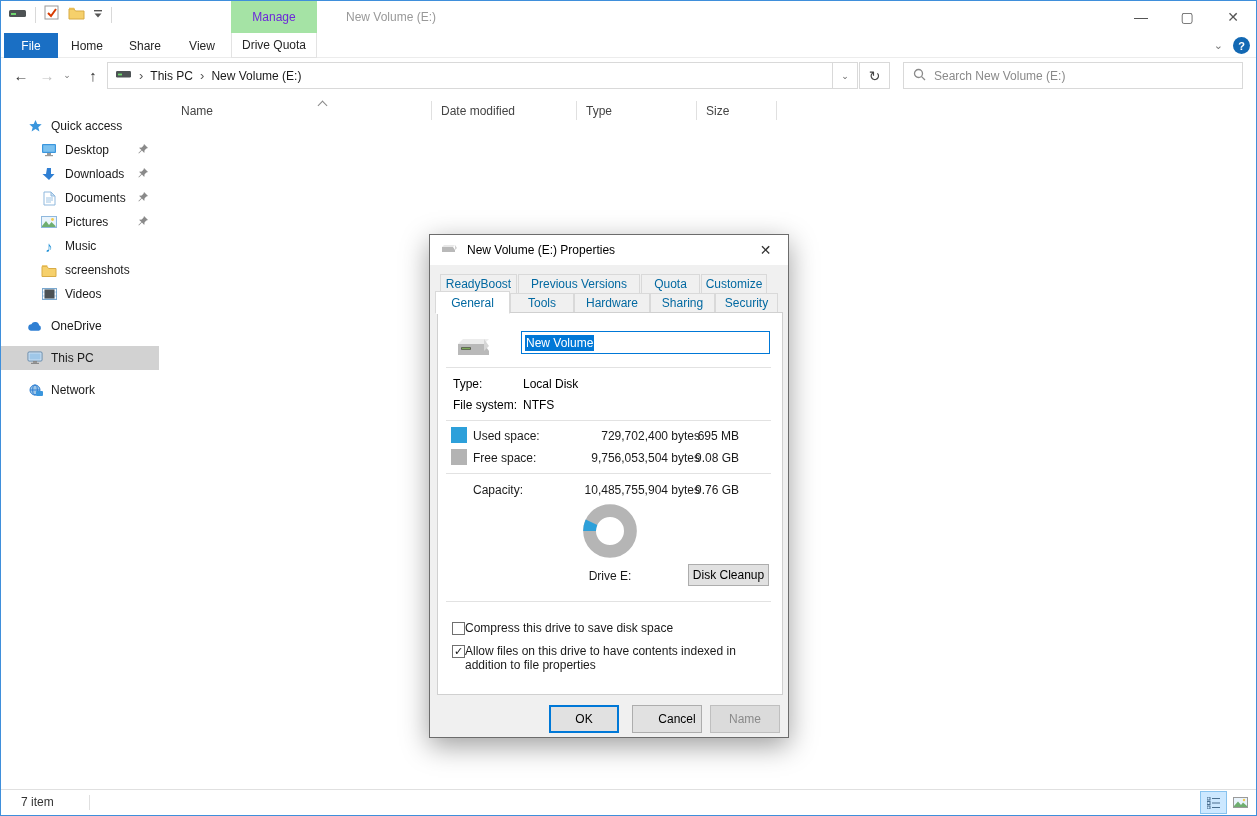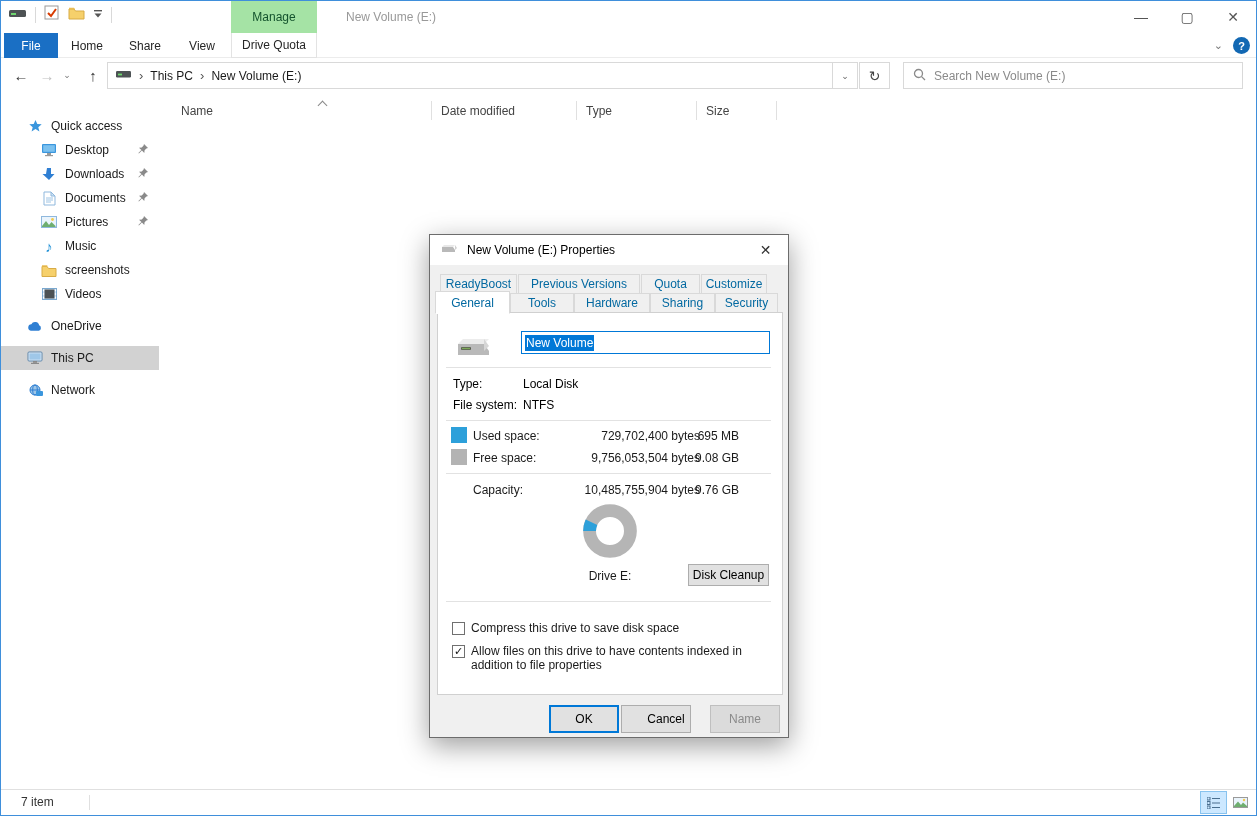--- a/index.html
+++ b/index.html
@@ -5,21 +5,21 @@
   * { margin:0; padding:0; box-sizing:border-box; }
   html,body { width:1257px; height:816px; }
   body { font-family:"Liberation Sans", sans-serif; font-size:12px; color:#1a1a1a; background:#fff; }
   #window { position:relative; width:1257px; height:816px; background:#fff; border:1px solid #3f8fdb; overflow:hidden; }
 
   
   .titlebar { position:absolute; left:0; top:0; width:100%; height:32px; background:#fff; }
   .qat { position:absolute; left:8px; top:4px; display:flex; align-items:center; gap:8px; }
   .qat-sep { width:1px; height:16px; background:#d9d9d9; }
   .icon-drive { display:inline-block; }
-  .manage-tab { position:absolute; left:230px; top:0; width:86px; height:32px; background:#a5e3a5; color:#14532d; display:flex; align-items:center; justify-content:center; }
+  .manage-tab { position:absolute; left:230px; top:0; width:86px; height:32px; background:#a5e3a5; color:#6d28d9; display:flex; align-items:center; justify-content:center; }
   .window-title { position:absolute; left:345px; top:0; height:32px; line-height:32px; color:#999; }
   .win-controls { position:absolute; right:0; top:0; height:32px; display:flex; }
   .win-btn { width:46px; height:32px; display:flex; align-items:center; justify-content:center; color:#555; font-size:14px; }
 
   
   .ribbon-tabs { position:absolute; left:0; top:32px; width:100%; height:25px; background:#fff; border-bottom:1px solid #ececec; }
   .rtab { position:absolute; top:0; height:25px; display:flex; align-items:center; justify-content:center; color:#262626; }
   .file-tab { left:3px; width:54px; background:#1a6fc4; color:#fff; }
   .tab-home { left:57px; width:58px; }
   .tab-share { left:115px; width:58px; }
@@ -88,26 +88,26 @@
   .fld-label { position:absolute; left:15px; color:#000; }
   .fld-value { position:absolute; left:85px; color:#000; }
   .swatch { position:absolute; left:13px; width:16px; height:16px; }
   .sp-label { position:absolute; left:35px; }
   .sp-bytes { position:absolute; right:82px; text-align:right; }
   .sp-size { position:absolute; right:43px; width:60px; text-align:right; }
   .donut { position:absolute; left:144px; top:190px; }
   .drive-label { position:absolute; left:122px; top:256px; width:100px; text-align:center; }
   .btn { border:1px solid #adadad; background:#e1e1e1; font:12px "Liberation Sans",sans-serif; color:#000; display:flex; align-items:center; justify-content:center; }
   .disk-cleanup { position:absolute; left:250px; top:251px; width:81px; height:22px; }
-  .cb-row { position:absolute; left:14px; display:flex; gap:6px; }
+  .cb-row { position:absolute; left:14px; display:flex; }
   .cb-box { width:13px; height:13px; border:1px solid #707070; background:#fff; flex:none; margin-top:1px; display:flex; align-items:center; justify-content:center; font-size:11px; color:#111; }
   .cb-lbl { width:302px; line-height:1.18; }
   .dlg-btn { position:absolute; top:470px; width:70px; height:28px; }
   .btn-ok { left:119px; border:2px solid #0078d7; }
-  .btn-cancel { left:191px;padding-left:20px; }
+  .btn-cancel { left:202px;padding-left:20px; }
   .btn-apply { left:280px; border-color:#bfbfbf; background:#dbdbdb; color:#8a8a8a; }
 
   .folder-svg, .drive-svg { display:block; }
 </style>
 </head>
 <body>
 
 <div id="window">
 
   <div class="titlebar">

